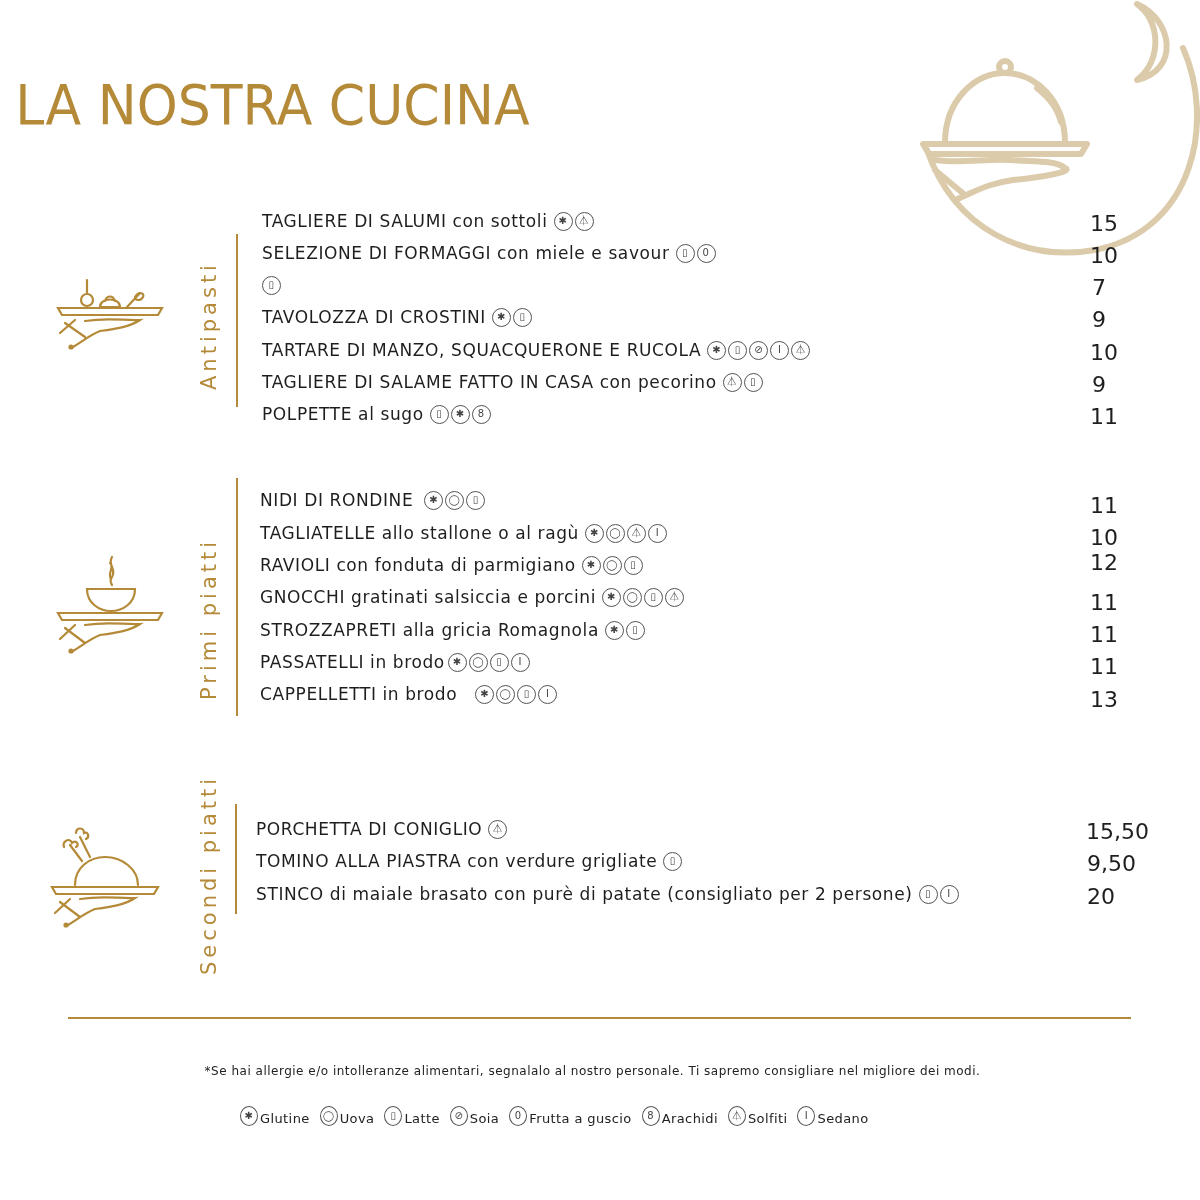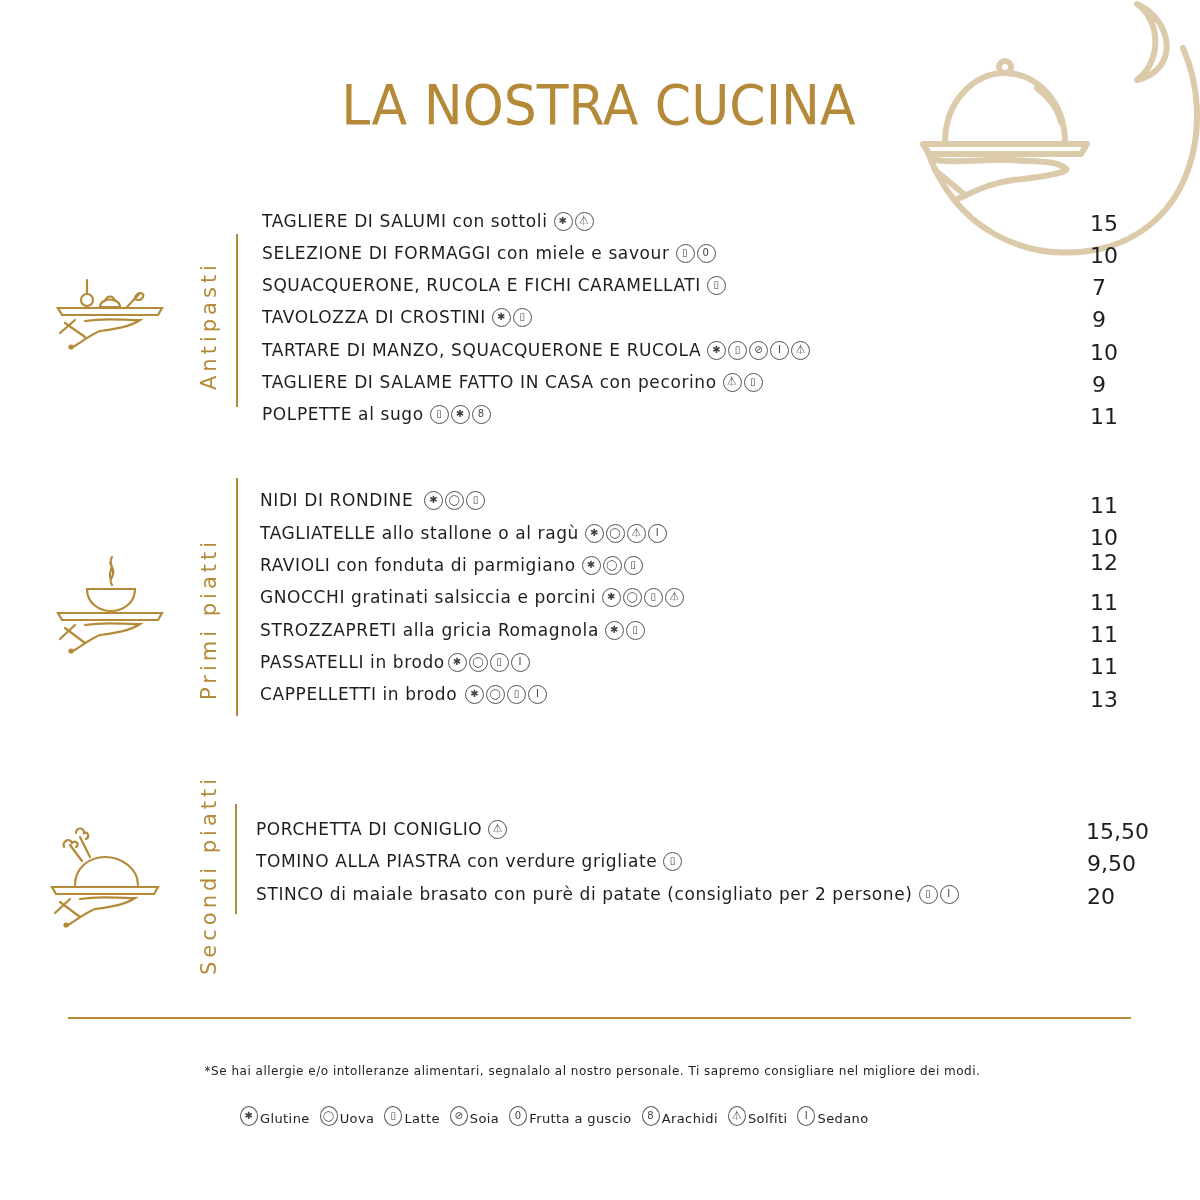--- a/index.html
+++ b/index.html
@@ -1,21 +1,21 @@
 <!DOCTYPE html>
 <html><head>
 <meta charset="utf-8">
 <style>
   * { margin: 0; padding: 0; box-sizing: border-box; }
   html, body { width: 1200px; height: 1200px; background: #ffffff; overflow: hidden; }
   body { position: relative; font-family: "DejaVu Sans", sans-serif; color: #1e1e1e; }
 
   .title {
     position: absolute; left: 0; width: 1200px; top: 72px;
-    text-align: center; font-size: 56px; font-weight: normal;
+    text-align: left; font-size: 56px; font-weight: normal;
     color: #b48a38; letter-spacing: 0px; font-family: "DejaVu Sans", sans-serif;
     padding-left: 0;
   }
   .title span { display: inline-block; transform: scaleX(0.93); margin-left: -4px; }
 
   .deco { position: absolute; left: 915px; top: 0; width: 290px; height: 260px; }
 
   .section-icon { position: absolute; }
   .vlabel {
     position: absolute; color: #b48a38; font-size: 21px; letter-spacing: 4px;
@@ -81,21 +81,20 @@
       </span>
     </div>
   <div class="item" style="top:240px">
       <span class="name">SELEZIONE DI FORMAGGI con miele e savour</span>
       <span class="allergens">
         <span class="al">▯</span>
         <span class="al">0</span>
       </span>
     </div>
   <div class="item" style="top:272px">
-      <span class="name">SQUACQUERONE, RUCOLA E FICHI CARAMELLATI</span>
       <span class="allergens">
         <span class="al">▯</span>
       </span>
     </div>
   <div class="item" style="top:304px">
       <span class="name">TAVOLOZZA DI CROSTINI</span>
       <span class="allergens">
         <span class="al">✱</span>
         <span class="al">▯</span>
       </span>
@@ -189,21 +188,21 @@
   <div class="item" style="top:649px">
       <span class="name" style="margin-right:3px">PASSATELLI in brodo</span>
       <span class="allergens">
         <span class="al">✱</span>
         <span class="al">◯</span>
         <span class="al">▯</span>
         <span class="al">Ⅰ</span>
       </span>
     </div>
   <div class="item" style="top:681px">
-      <span class="name" style="margin-right:8px">CAPPELLETTI in brodo</span>
+      <span class="name" style="margin-right:18px">CAPPELLETTI in brodo</span>
       <span class="allergens">
         <span class="al">✱</span>
         <span class="al">◯</span>
         <span class="al">▯</span>
         <span class="al">Ⅰ</span>
       </span>
     </div>
 </div>
 <div class="price" style="left:1090px;top:493px">11</div>
 <div class="price" style="left:1090px;top:525px">10</div>

